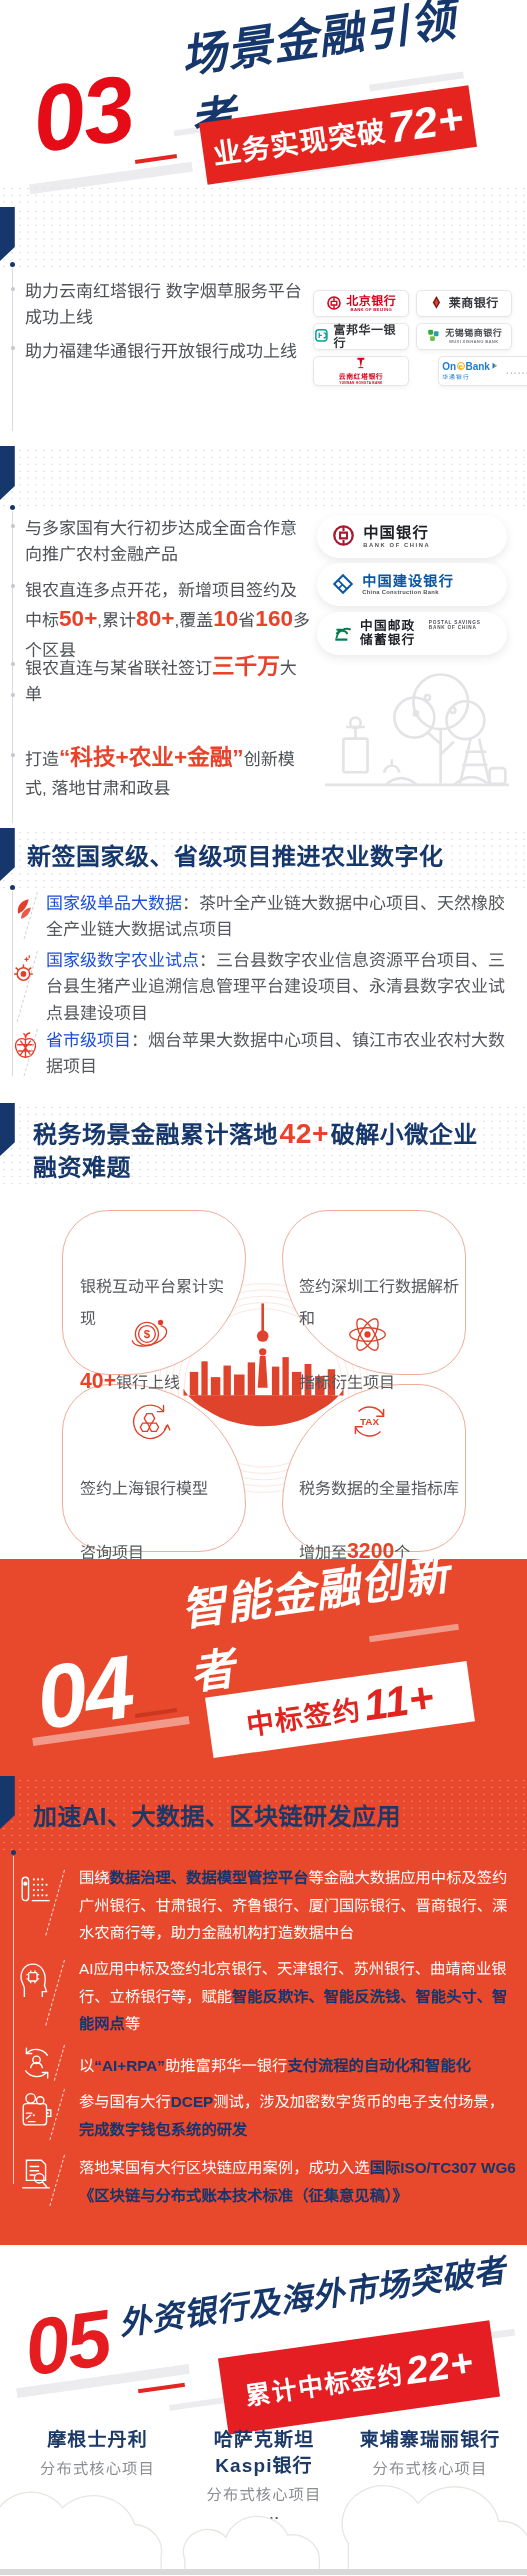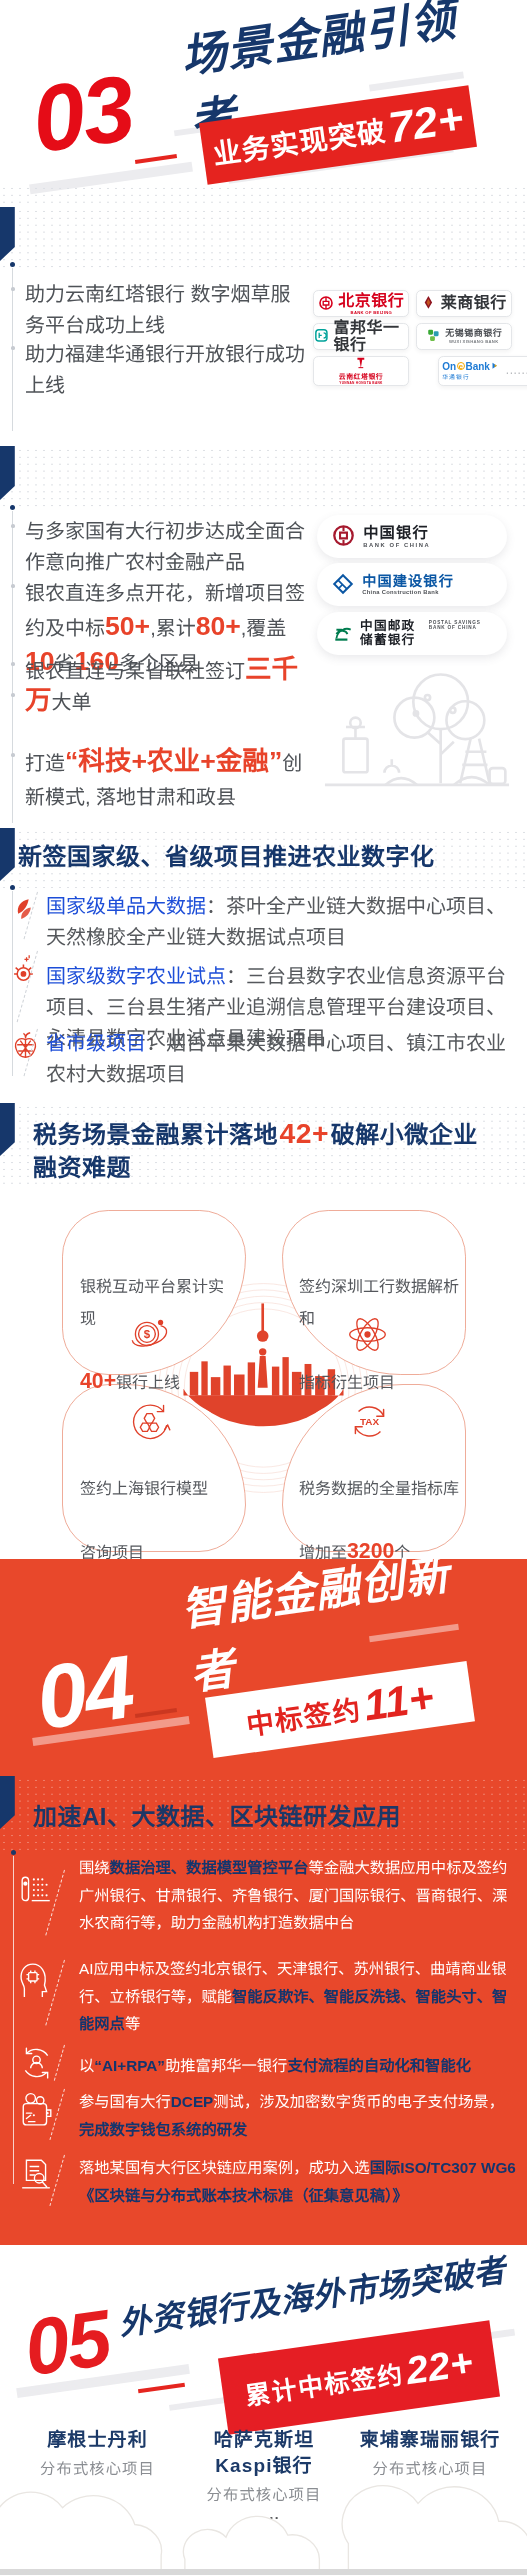--- a/index.html
+++ b/index.html
@@ -11,34 +11,34 @@
   #canvas{position:relative;width:528px;height:2576px;background:#fff;overflow:hidden;margin:0 auto}
   .abs{position:absolute}
   .dots{background-image:radial-gradient(circle,#dcdfe4 0.8px,transparent 0.9px);background-size:8px 6.9px}
   .dots-r{background-image:radial-gradient(circle,rgba(255,255,255,.30) 0.8px,transparent 0.9px);background-size:8px 6.9px}
   .bm{width:14.8px;background:var(--navy);clip-path:polygon(0 0,100% 0,100% 74%,0 100%)}
   .navdot{width:5.3px;height:5.3px;border-radius:50%;background:var(--navy)}
   .node{width:3.7px;height:3.7px;border-radius:50%;background:#c7cbd1}
   .vline{width:1.1px;background:#d6dade}
   .vline-w{width:1.1px;background:rgba(255,255,255,.75)}
   .sec-title{font-weight:900;color:var(--navy);font-size:24px;letter-spacing:0.5px;line-height:1.32;white-space:pre-line}
-  .txt{color:var(--txt);font-size:20px;line-height:1.55}
+  .txt{color:var(--txt);font-size:17px;line-height:1.55}
   .txt-w{color:#ffffff;font-size:15.3px;line-height:1.8}
   .sg-a{color:var(--orange);font-weight:900;font-size:1.18em;padding:0 1.6px}
   .sg-R{color:var(--orange);font-weight:900;font-size:1.33em;line-height:1}
   .sg-b{color:#14356d;font-weight:900}
   .sg-W{font-size:1.55em;font-style:italic;font-weight:900;letter-spacing:0.5px;padding-left:3.2px}
   .hero-num{font-style:italic;font-weight:900;line-height:1;letter-spacing:-2.1px}
   .rot{transform:rotate(-8deg)}
   .banner{display:flex;align-items:center;justify-content:center;font-weight:900}
   .deco{transform:rotate(-8deg)}
   .dg{background:#ececef}.dr{background:#e5251f}
   .dw{background:rgba(255,255,255,.45)}.dd{background:rgba(150,25,12,.35)}
   .logo-card{background:#fff;border:0.5px solid #e4e6e9;border-radius:5.3px;box-shadow:0 1.6px 4.2px rgba(0,0,0,.05);display:flex;align-items:center;justify-content:center;gap:4.7px}
-  .lc-name{font-weight:800;font-size:16px;letter-spacing:0.5px;color:#33363a;line-height:1.05}
+  .lc-name{font-weight:800;font-size:12px;letter-spacing:0.5px;color:#33363a;line-height:1.05}
   .lc-sub{font-size:4.2px;letter-spacing:0.3px;color:#7a7d82;font-weight:700}
   .pill{position:absolute;background:#fff;border-radius:21.6px;box-shadow:0 3.2px 8.4px rgba(90,90,110,.13);display:flex;align-items:center;gap:8.4px;padding:0 14.8px}
   .pill .p-name{font-weight:800;font-size:15.3px;color:#1d2026;letter-spacing:1.1px;line-height:1.05}
   .pill .p-sub{font-size:5.8px;letter-spacing:0.3px;color:#4e5156;font-weight:700}
   .quad{position:absolute;border:0.5px solid #efac99;background:#fff}
   .q-txt{color:#54575c;font-size:16px;line-height:2.0;white-space:pre-line}
   .dash-sep{border-left:1.1px dashed #cfd3d8;transform:rotate(16deg);transform-origin:top}
   .dash-sep-w{border-left:1.1px dashed rgba(255,255,255,.8);transform:rotate(16deg);transform-origin:top}
   .proj-label{font-weight:400;color:#1d4ed8}
   .proj-text{color:#55585c}
@@ -222,21 +222,21 @@
           <path d="M5 228 H 355"></path>
           <path d="M120 228 q30 -26 60 0 M250 228 q34 -30 68 0"></path>
         </g>
       </svg>
     </div>
   </div>
 
   <div class="abs" style="left:0;top:828px;width:528px;height:274px">
     <div class="abs dots" style="left:0;top:1.1px;width:528px;height:59px"></div>
     <div class="abs bm" style="left:0;top:0;height:53px"></div>
-    <div class="abs sec-title" style="left:18px;top:12.7px;width:491px">新签国家级、省级项目推进农业数字化</div>
+    <div class="abs sec-title" style="left:27px;top:12.7px;width:491px">新签国家级、省级项目推进农业数字化</div>
     <div class="abs navdot" style="left:10px;top:57px"></div>
     <div class="abs vline" style="left:12px;top:63px;height:185px"></div>
 
     <div class="abs" style="left:12.7px;top:68px">
       <svg width="24" height="27.4" viewBox="0 0 46 52">
           <g fill="#e0402a">
             <path d="M10 34 C6 20 16 8 30 6 C28 18 22 28 10 34 Z"></path>
             <path d="M16 44 C14 34 22 24 34 22 C33 32 27 40 16 44 Z" opacity=".85"></path>
           </g>
         </svg>
@@ -250,21 +250,21 @@
       <svg width="26" height="29.5" viewBox="0 0 50 56">
           <g fill="none" stroke="#e0402a" stroke-width="3">
             <circle cx="22" cy="38" r="12"></circle>
             <path d="M22 26 v-6 M12 30 l-5 -4 M32 30 l5 -4 M10 38 h-6 M34 38 h6"></path>
             <path d="M28 6 v8 M24 10 h8 M33 2 v6" stroke-width="2.4"></path>
             <circle cx="22" cy="38" r="4" fill="#e0402a"></circle>
           </g>
         </svg>
     </div>
     <div class="abs dash-sep" style="left:37px;top:123px;height:74px"></div>
-    <div class="abs txt" style="left:46px;top:133px;width:464px">
+    <div class="abs txt" style="left:46px;top:120px;width:464px">
       <span class="proj-label">国家级数字农业试点</span><span class="proj-text">：三台县数字农业信息资源平台项目、三台县生猪产业追溯信息管理平台建设项目、永清县数字农业试点县建设项目</span>
     </div>
 
     <div class="abs" style="left:12.7px;top:203px">
       <svg width="25" height="28.5" viewBox="0 0 48 54">
           <g fill="none" stroke="#e0402a" stroke-width="2.6">
             <path d="M24 16 C10 10 2 22 6 34 C9 44 16 50 24 50 C32 50 39 44 42 34 C46 22 38 10 24 16 Z"></path>
             <path d="M24 14 C24 8 28 4 33 3 M20 4 q4 2 4 8"></path>
             <path d="M8 26 h32 M10 38 h28 M24 16 v34 M14 18 l20 28 M34 18 l-20 28"></path>
           </g>
@@ -430,21 +430,21 @@
               <circle cx="26" cy="44" r="2"></circle>
               <circle cx="34" cy="44" r="2"></circle>
               <circle cx="42" cy="44" r="2"></circle>
               <circle cx="50" cy="44" r="2"></circle>
             </g>
             <path d="M22 54 h34"></path>
           </g>
         </svg>
     </div>
     <div class="abs dash-sep-w" style="left:64px;top:94px;height:68px"></div>
-    <div class="abs txt-w" style="left:79px;top:78px;width:433px"><span>围绕</span><span class="sg-b">数据治理、数据模型管控平台</span><span>等金融大数据应用中标及签约广州银行、甘肃银行、齐鲁银行、厦门国际银行、晋商银行、溧水农商行等，助力金融机构打造数据中台</span></div>
+    <div class="abs txt-w" style="left:79px;top:88px;width:433px"><span>围绕</span><span class="sg-b">数据治理、数据模型管控平台</span><span>等金融大数据应用中标及签约广州银行、甘肃银行、齐鲁银行、厦门国际银行、晋商银行、溧水农商行等，助力金融机构打造数据中台</span></div>
 
     <div class="abs" style="left:19px;top:186px">
       <svg width="34" height="37" viewBox="0 0 64 70">
           <g fill="none" stroke="#ffffff" stroke-width="2.6">
             <path d="M44 66 v-10 h8 l-4 -12 c6 -26 -8 -40 -22 -40 c-14 0 -24 12 -22 28 c1 8 6 12 6 18 v16"></path>
             <rect x="18" y="20" width="16" height="16" rx="2"></rect>
             <path d="M22 16 v4 M30 16 v4 M22 36 v4 M30 36 v4 M14 24 h4 M14 32 h4 M34 24 h4 M34 32 h4"></path>
           </g>
         </svg>
     </div>

